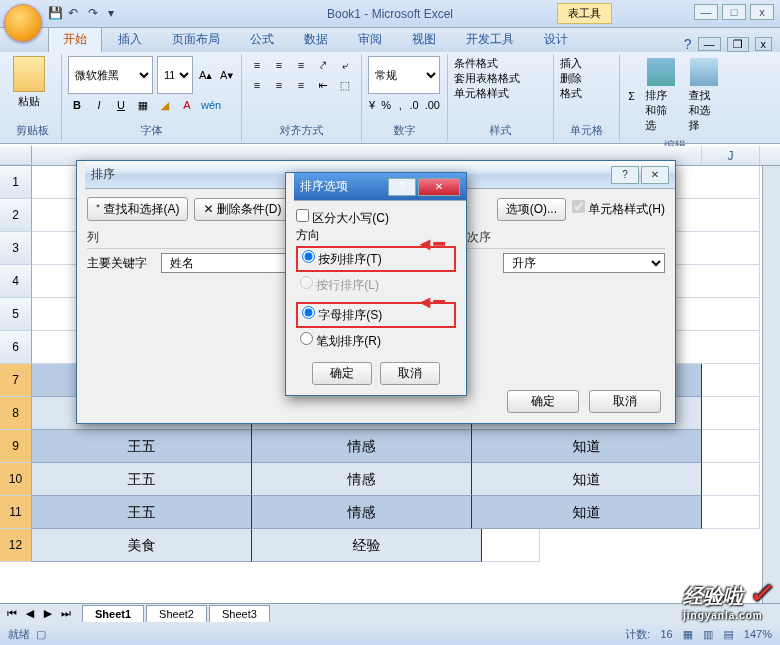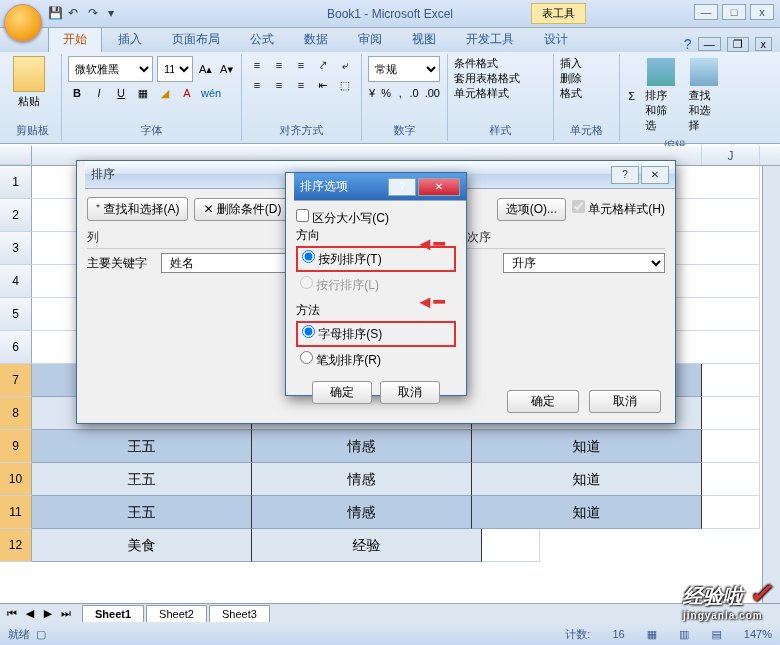--- a/index.html
+++ b/index.html
@@ -4,39 +4,39 @@
 <style>
 * { margin: 0; padding: 0; box-sizing: border-box; font-family: "Microsoft YaHei", Arial, sans-serif; }
 body { width: 780px; height: 645px; background: #fff; position: relative; overflow: hidden; }
 
 
 .titlebar { height: 28px; background: linear-gradient(#dbe7f8, #c5d9f1); display: flex; align-items: center; position: relative; border-bottom: 1px solid #9ab; }
 .office-btn { width: 38px; height: 38px; background: radial-gradient(circle at 40% 35%, #ffd776, #f5a623 60%, #d67e0a); border-radius: 50%; position: absolute; left: 4px; top: 4px; z-index: 50; border: 1px solid #c88; box-shadow: 0 1px 3px rgba(0,0,0,0.4); }
 .qat { display: flex; gap: 4px; margin-left: 48px; align-items: center; }
 .qat span { width: 16px; height: 16px; font-size: 12px; color: #345; }
 .title-text { position: absolute; left: 50%; transform: translateX(-50%); font-size: 12px; color: #3a5a8a; }
-.tool-tab { position: absolute; right: 194px; top: 3px; font-size: 11px; background: #fde9a9; padding: 2px 10px; border: 1px solid #d4b860; }
+.tool-tab { position: absolute; right: 168px; top: 3px; font-size: 11px; background: #fde9a9; padding: 2px 10px; border: 1px solid #d4b860; }
 .win-controls { position: absolute; right: 6px; top: 4px; display: flex; gap: 4px; }
 .win-controls span { width: 24px; height: 16px; border: 1px solid #8aa; background: #e8f0f8; text-align: center; font-size: 11px; line-height: 14px; color: #456; }
 
 
 .ribbon-tabs { height: 24px; background: linear-gradient(#dfe9f5, #cadcf0); display: flex; align-items: end; padding-left: 48px; gap: 2px; }
 .ribbon-tab { padding: 4px 14px; font-size: 12px; color: #2a5a9a; cursor: pointer; }
 .ribbon-tab.active { background: #e8f0fb; border: 1px solid #9ab; border-bottom: none; border-radius: 3px 3px 0 0; color: #c05000; }
 .ribbon-help { margin-left: auto; margin-right: 8px; display: flex; gap: 6px; align-items: center; }
 
 
 .ribbon { height: 92px; background: linear-gradient(#e8f0fb, #d5e4f3); border-bottom: 1px solid #9ab; display: flex; padding: 2px 4px; }
 .group { border-right: 1px solid #b0c4de; padding: 2px 6px; display: flex; flex-direction: column; }
 .group-row { display: flex; gap: 4px; align-items: center; margin-bottom: 2px; }
 .group-label { font-size: 11px; color: #3a5a8a; text-align: center; margin-top: auto; padding: 1px 0; }
 .btn16 { width: 18px; height: 18px; font-size: 11px; text-align: center; line-height: 16px; border: 1px solid transparent; }
 .paste-btn { width: 38px; text-align: center; font-size: 11px; }
 .paste-icon { width: 32px; height: 36px; background: linear-gradient(#ffe9a8,#f5c96b); border: 1px solid #c9a550; margin: 0 auto 2px; }
-.font-sel { font-size: 11px; border: 1px solid #9ab; background: #fff; padding: 5px 2px; }
+.font-sel { font-size: 11px; border: 1px solid #9ab; background: #fff; padding: 11px 2px; }
 .big-btn { display: flex; flex-direction: column; align-items: center; font-size: 11px; padding: 2px 4px; }
 .big-icon { width: 28px; height: 28px; margin-bottom: 2px; }
 
 
 .sheet-area { position: absolute; top: 146px; bottom: 22px; left: 0; right: 0; background: #fff; }
 .col-headers { display: flex; height: 20px; background: linear-gradient(#f5f8fc, #dce6f1); border-bottom: 1px solid #9ab; }
 .row-h { width: 32px; text-align: center; font-size: 12px; background: linear-gradient(#f5f8fc,#dce6f1); border-right: 1px solid #9ab; border-bottom: 1px solid #c7d5e8; }
 .col-h { border-right: 1px solid #c7d5e8; text-align: center; font-size: 12px; color: #3a5a8a; line-height: 20px; }
 .grid-rows { }
 .grid-row { display: flex; height: 33px; }
@@ -74,21 +74,21 @@
 
 
 .sheet-tabs { position: absolute; bottom: 22px; left: 0; right: 0; height: 20px; background: #dce6f1; display: flex; align-items: center; font-size: 11px; padding-left: 4px; border-top: 1px solid #8ca0b8; }
 .sheet-tabs .nav { display: flex; gap: 2px; margin-right: 8px; }
 .sheet-tabs .nav span { width: 16px; text-align: center; }
 .sheet-tabs .tab { padding: 2px 12px; background: #fff; border: 1px solid #8ca0b8; border-bottom: none; margin-right: 2px; }
 .sheet-tabs .tab.active { font-weight: bold; }
 
 
 .status { position: absolute; bottom: 0; height: 22px; left: 0; right: 0; background: linear-gradient(#dce6f1,#c5d9f1); display: flex; align-items: center; font-size: 11px; padding: 0 8px; color: #3a5a8a; }
-.status .right { margin-left: auto; display: flex; gap: 22px; align-items: center; }
+.status .right { margin-left: auto; display: flex; gap: 10px; align-items: center; }
 
 
 .watermark { position: absolute; right: 8px; bottom: 24px; color: #fff; font-weight: bold; font-style: italic; font-size: 20px; text-shadow: 1px 1px 2px #000, -1px -1px 2px #000; z-index: 300; }
 .watermark .check { color: #e03030; font-size: 28px; }
 .watermark .sub { display: block; font-size: 10px; font-style: normal; letter-spacing: 1px; }
 
 .scroll-v { position: absolute; right: 0; top: 166px; bottom: 42px; width: 18px; background: #dce6f1; border-left: 1px solid #9ab; }
 .scroll-h { position: absolute; bottom: 22px; left: 320px; right: 18px; height: 20px; background: #dce6f1; border-top: 1px solid #9ab; }
 </style>
 </head>
@@ -333,21 +333,20 @@
     </div>
   </div>
   <div class="opt-body">
     <label class="opt-chk"><input type="checkbox" style=""> <span>区分大小写(C)</span></label>
     <div class="opt-group">
       <div>方向</div>
       <label class="opt-radio hl"><input type="radio" name="dir" checked="" style=""> <span>按列排序(T)</span></label>
       <label class="opt-radio" style="color:#999"><input type="radio" name="dir" disabled="" style=""> <span>按行排序(L)</span></label>
     </div>
     <div class="opt-group">
-      <div>方法</div>
       <label class="opt-radio hl"><input type="radio" name="meth" checked="" style=""> <span>字母排序(S)</span></label>
       <label class="opt-radio"><input type="radio" name="meth" style=""> <span>笔划排序(R)</span></label>
     </div>
     <div class="opt-footer">
       <button class="dlg-btn" style="width:60px">确定</button>
       <button class="dlg-btn" style="width:60px">取消</button>
     </div>
   </div>
   <div class="opt-arrow" style="left:130px;top:60px">◄━</div>
   <div class="opt-arrow" style="left:130px;top:118px">◄━</div>

